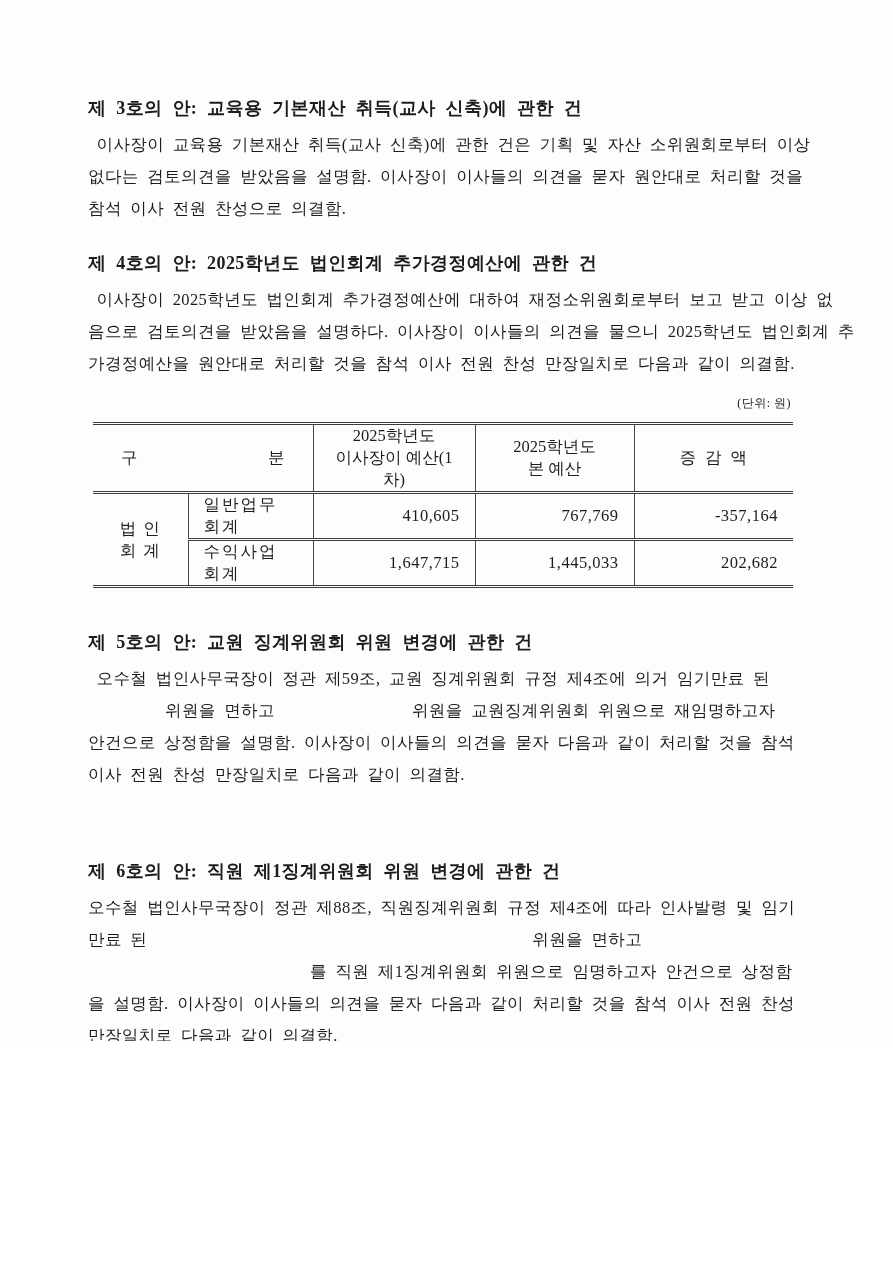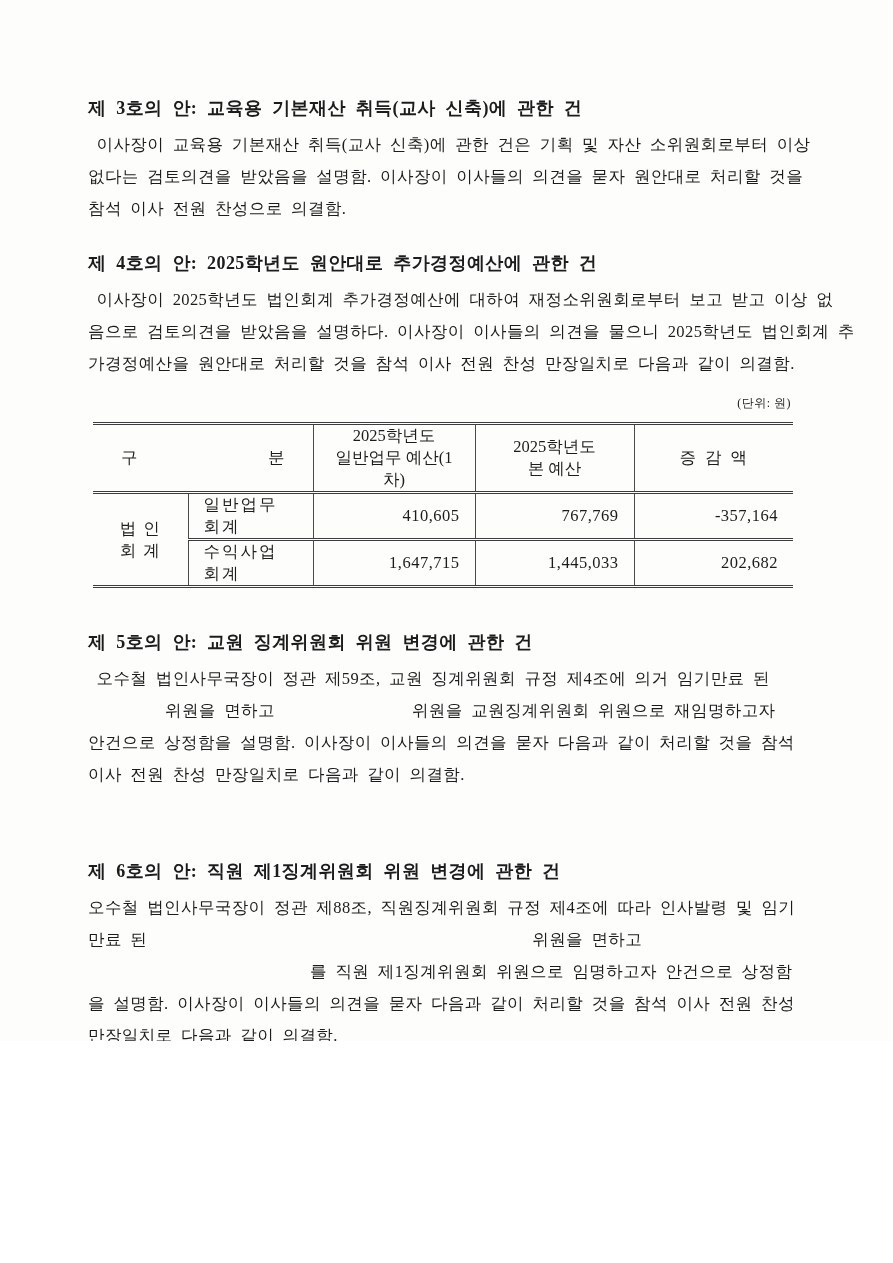--- a/index.html
+++ b/index.html
@@ -105,21 +105,21 @@
   <div class="content">
 
     <div>
       <div class="heading">제 3호의 안: 교육용 기본재산 취득(교사 신축)에 관한 건</div>
       <div class="bline">&nbsp;이사장이 교육용 기본재산 취득(교사 신축)에 관한 건은 기획 및 자산 소위원회로부터 이상</div>
       <div class="bline">없다는 검토의견을 받았음을 설명함. 이사장이 이사들의 의견을 묻자 원안대로 처리할 것을</div>
       <div class="bline">참석 이사 전원 찬성으로 의결함.</div>
     </div>
 
     <div class="sec4">
-      <div class="heading">제 4호의 안: 2025학년도 원안대로 추가경정예산에 관한 건</div>
+      <div class="heading">제 4호의 안: 2025학년도 법인회계 추가경정예산에 관한 건</div>
       <div class="bline">&nbsp;이사장이 2025학년도 법인회계 추가경정예산에 대하여 재정소위원회로부터 보고 받고 이상 없</div>
       <div class="bline">음으로 검토의견을 받았음을 설명하다. 이사장이 이사들의 의견을 물으니 2025학년도 법인회계 추</div>
       <div class="bline">가경정예산을 원안대로 처리할 것을 참석 이사 전원 찬성 만장일치로 다음과 같이 의결함.</div>
     </div>
 
     <div class="unit-label">(단위: 원)</div>
     <table class="budget">
       <colgroup>
         <col style="width:95px">
           <col style="width:125px">
@@ -130,21 +130,21 @@
       <thead>
         <tr>
           <th colspan="2">
             <div class="gubun-flex">
               <span>구</span>
               <span>분</span>
             </div>
           </th>
           <th>
             <div>2025학년도</div>
-            <div>일반업무 예산(1차)</div>
+            <div>이사장이 예산(1차)</div>
           </th>
           <th>
             <div>2025학년도</div>
             <div>본 예산</div>
           </th>
           <th class="lastcol diff-h">증감액</th>
         </tr>
       </thead>
       <tbody>
         <tr class="row-top">

